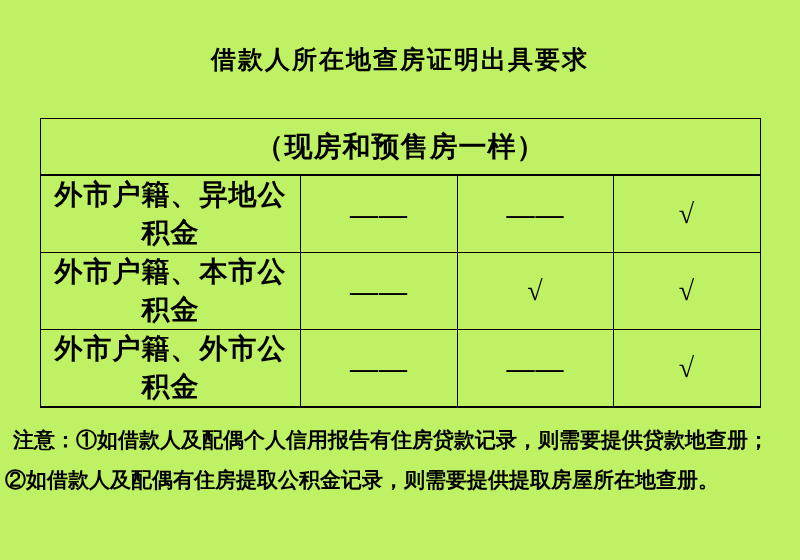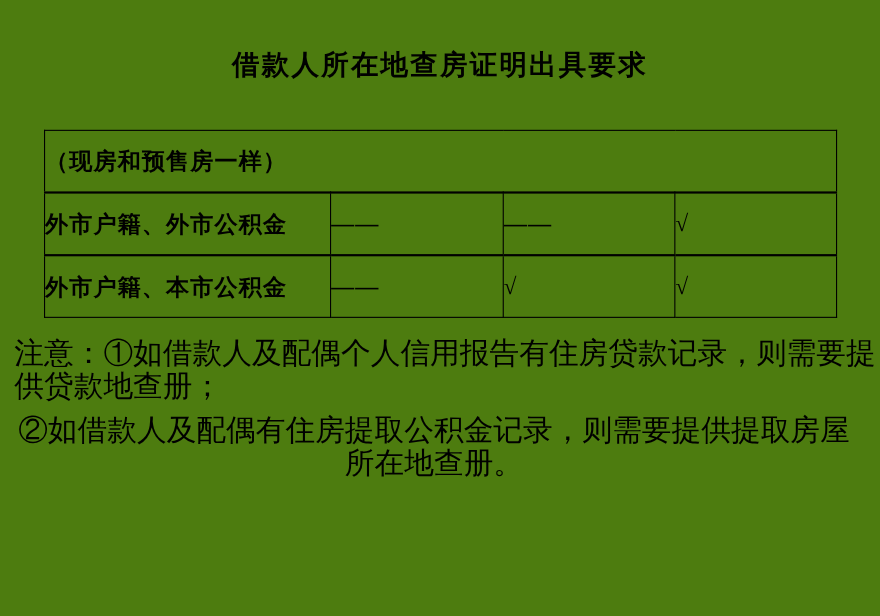--- a/index.html
+++ b/index.html
@@ -10,100 +10,106 @@
   body {
     width: 800px;
     height: 560px;
     overflow: hidden;
     color: #000000;
     font-family: "Liberation Serif", "DejaVu Serif", serif;
   }
   .page {
     width: 800px;
     height: 560px;
-    background: #4d7c0f;
+    background: #bef264;
     box-sizing: border-box;
   }
   .doc-title {
     margin: 0;
     padding-top: 44px;
     text-align: center;
     font-size: 25px;
     font-weight: bold;
     letter-spacing: 2px;
     line-height: 32px;
   }
   table.req-table {
     border-collapse: collapse;
     table-layout: fixed;
     width: 720px;
     margin: 42px 0 0 40px;
     border: 1px solid #000000;
   }
   table.req-table td {
     border: 1px solid #000000;
+    text-align: center;
     vertical-align: middle;
     height: 55px;
     padding: 0;
-    font-size: 21px;
+    font-size: 28px;
     font-weight: bold;
     letter-spacing: 1px;
     overflow: hidden;
   }
   tr.merged-row td {
     border-bottom: 2px solid #000000;
   }
   tr.data-row-last td {
     border-bottom: 2px solid #000000;
   }
   td.value-cell {
     letter-spacing: 0;
   }
   .notes {
     margin-top: 17px;
-    font-size: 27px;
-    font-weight: normal;
+    font-size: 21px;
+    font-weight: bold;
     line-height: 30px;
   }
   .note-line-1 {
     margin: 0 0 0 13px;
   }
   .note-line-2 {
     margin: 10px 16px 0 5px;
-    text-align: center;
   }
 </style>
 </head>
 <body>
 
 <div class="page">
 
   <h1 class="doc-title">借款人所在地查房证明出具要求</h1>
 
   <table class="req-table">
     <colgroup>
       <col style="width:260px">
       <col style="width:157px">
       <col style="width:156px">
       <col style="width:147px">
     </colgroup>
     <tbody>
       <tr class="merged-row">
         <td colspan="4">（现房和预售房一样）</td>
       </tr>
-      <tr class="data-row data-row-last">
-        <td>外市户籍、外市公积金</td>
+      <tr class="data-row">
+        <td>外市户籍、异地公积金</td>
         <td class="value-cell">——</td>
         <td class="value-cell">——</td>
         <td class="value-cell">√</td>
       </tr>
       <tr class="data-row">
         <td>外市户籍、本市公积金</td>
         <td class="value-cell">——</td>
         <td class="value-cell">√</td>
+        <td class="value-cell">√</td>
+      </tr>
+      <tr class="data-row data-row-last">
+        <td>外市户籍、外市公积金</td>
+        <td class="value-cell">——</td>
+        <td class="value-cell">——</td>
         <td class="value-cell">√</td>
       </tr>
     </tbody>
   </table>
 
   <div class="notes">
     <p class="note-line-1">注意：①如借款人及配偶个人信用报告有住房贷款记录，则需要提供贷款地查册；</p>
     <p class="note-line-2">②如借款人及配偶有住房提取公积金记录，则需要提供提取房屋所在地查册。</p>
   </div>
 

